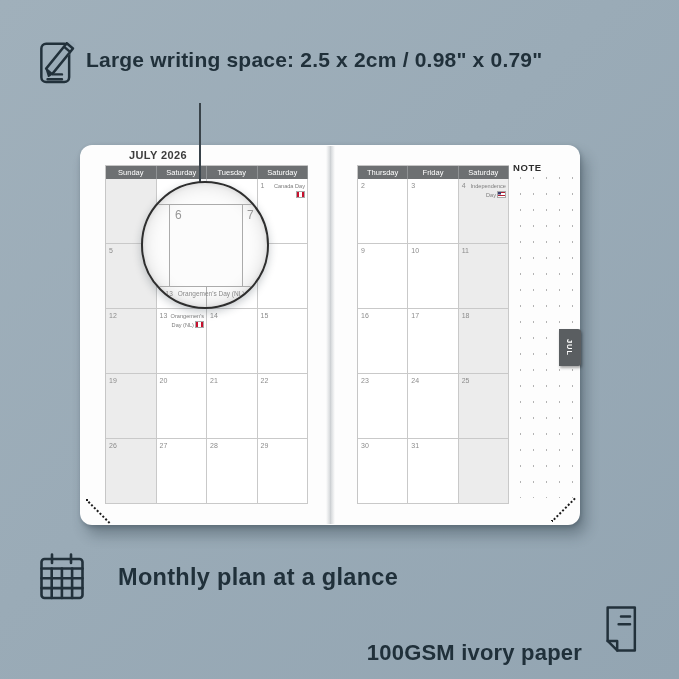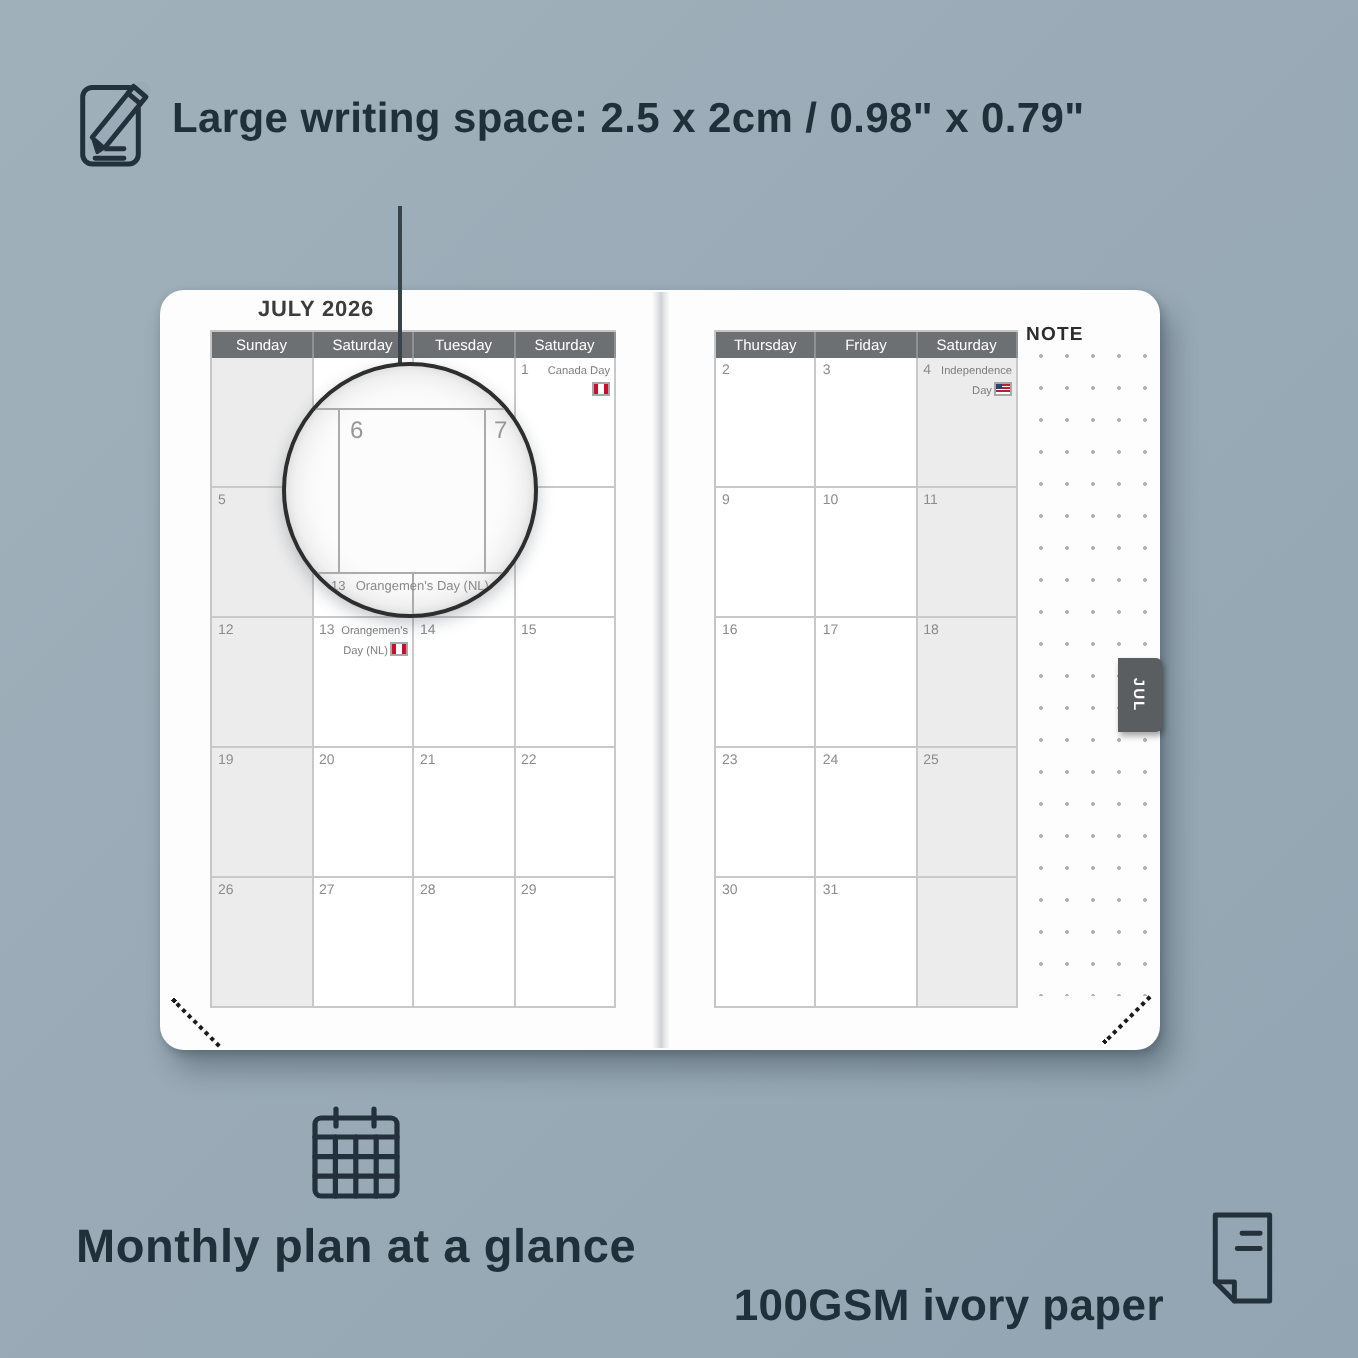--- a/index.html
+++ b/index.html
@@ -6,21 +6,21 @@
   .canvas{
     position:relative;width:679px;height:679px;overflow:hidden;
     background:linear-gradient(135deg,#a0b0bb 0%,#9aabb7 45%,#93a5b2 100%);
     font-family:"Liberation Sans",sans-serif;color:#20303a;
   }
   
   .feature{position:absolute;display:flex;align-items:center;}
   .feature .txt{font-weight:bold;letter-spacing:.2px;color:#20303a;}
   .feat-top{left:38px;top:34px;gap:2px;justify-content:flex-end;}
   .feat-top .txt{font-size:21px;}
-  .feat-monthly{left:38px;top:552px;gap:8px;flex-direction:column;}
+  .feat-monthly{left:38px;top:552px;gap:32px;}
   .feat-monthly .txt{font-size:23.5px;letter-spacing:.3px;}
   .feat-paper{right:37px;top:592px;gap:18px;}
   .feat-paper .txt{font-size:22px;margin-top:48px;}
   .icon-wrap{flex:0 0 auto;display:flex;}
   
   .pointer-line{position:absolute;left:199px;top:103px;width:2px;height:80px;background:#39434a;z-index:4;}
   
   .book{position:absolute;left:80px;top:145px;width:500px;height:380px;background:#fdfdfd;
         border-radius:12px;box-shadow:6px 10px 14px rgba(25,40,50,.32),1px 2px 4px rgba(25,40,50,.25);}
   .spine{position:absolute;left:326px;top:146px;width:9px;height:378px;

